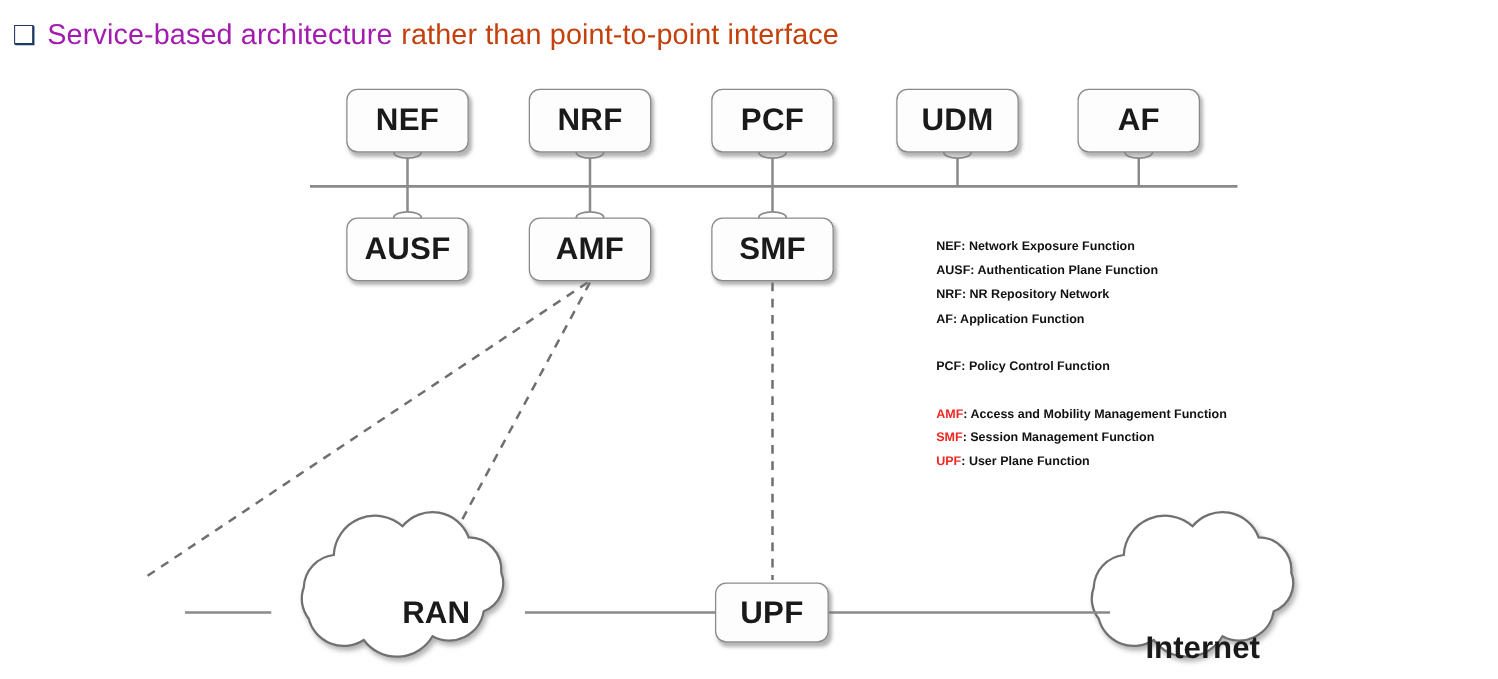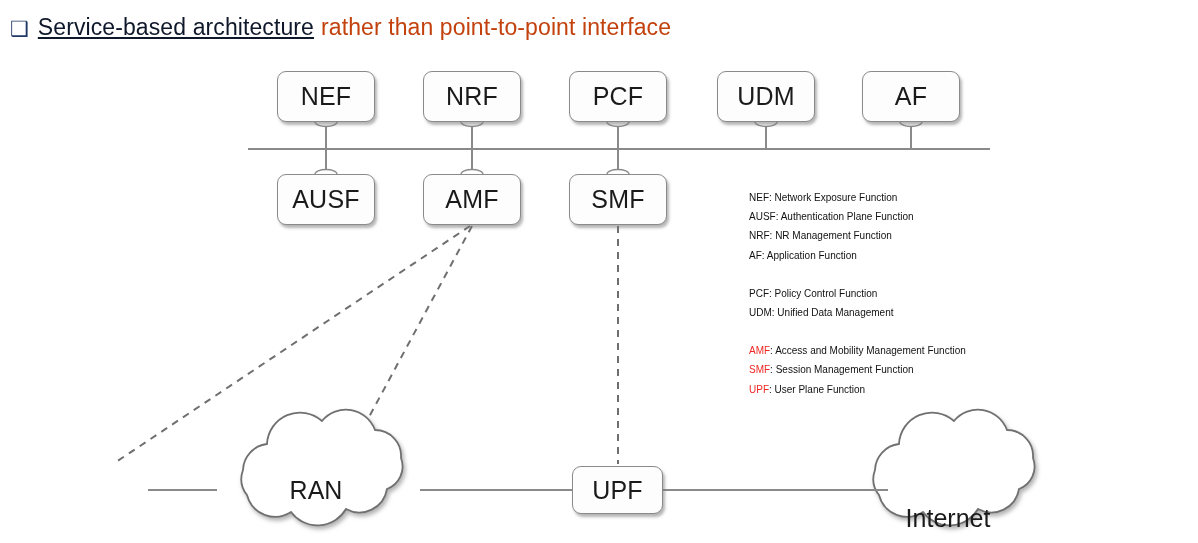--- a/index.html
+++ b/index.html
@@ -31,29 +31,30 @@
     color: #1f3864;
     margin-right: 9px;
     position: relative;
     top: 1px;
   }
   .title-text {
     font-size: 23px;
     line-height: 1;
     letter-spacing: 0.1px;
   }
-  #title-accent { color: #0f172a; text-decoration: underline; }
+  #title-accent { color: #a21caf; }
   #title-rest   { color: #c2410c; margin-left: 7px; }
 
   
   #diagram {
     position: absolute;
     left: 0; top: 0;
     width: 1198px;
     height: 398px;
+    font-weight: bold;
   }
   #diagram svg {
     position: absolute;
     left: 0; top: 0;
     width: 1198px;
     height: 543px;
   }
 
   
   .node-box {
@@ -68,21 +69,21 @@
     justify-content: center;
     color: #1a1a1a;
     font-size: 25px;
     letter-spacing: 0.2px;
     z-index: 3;
   }
   .cloud-label {
     position: absolute;
     display: flex;
     align-items: center;
-    justify-content: center;
+    justify-content: flex-end;
     color: #1a1a1a;
     font-size: 25px;
     z-index: 3;
     pointer-events: none;
   }
 
   
   #legend {
     position: absolute;
     left: 749px;
@@ -218,33 +219,30 @@
 
   <div id="legend">
 
     <div class="legend-line">
       <span class="lg-key">NEF</span><span>: </span><span>Network Exposure Function</span>
     </div>
     <div class="legend-line">
       <span class="lg-key">AUSF</span><span>: </span><span>Authentication Plane Function</span>
     </div>
     <div class="legend-line">
-      <span class="lg-key">NRF</span><span>: </span><span>NR Management Function</span>
+      <span class="lg-key">NRF</span><span>: </span><span>NR Repository Network</span>
     </div>
     <div class="legend-line">
       <span class="lg-key">AF</span><span>: </span><span>Application Function</span>
     </div>
 
     <div class="legend-gap"></div>
 
     <div class="legend-line">
       <span class="lg-key">PCF</span><span>: </span><span>Policy Control Function</span>
-    </div>
-    <div class="legend-line">
-      <span class="lg-key">UDM</span><span>: </span><span>Unified Data Management</span>
     </div>
 
     <div class="legend-gap"></div>
 
     <div class="legend-line red-key">
       <span class="lg-key">AMF</span><span>: </span><span>Access and Mobility Management Function</span>
     </div>
     <div class="legend-line red-key">
       <span class="lg-key">SMF</span><span>: </span><span>Session Management Function</span>
     </div>

